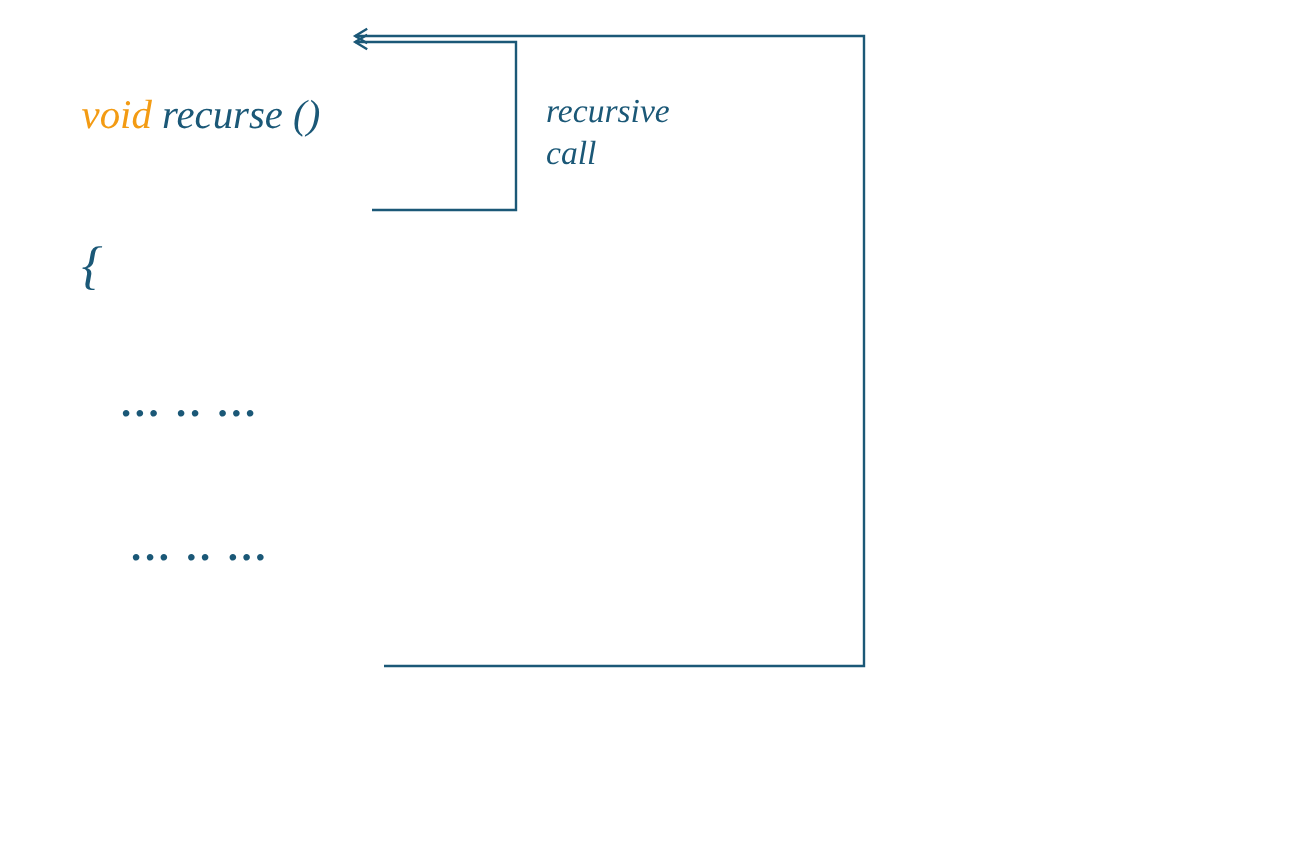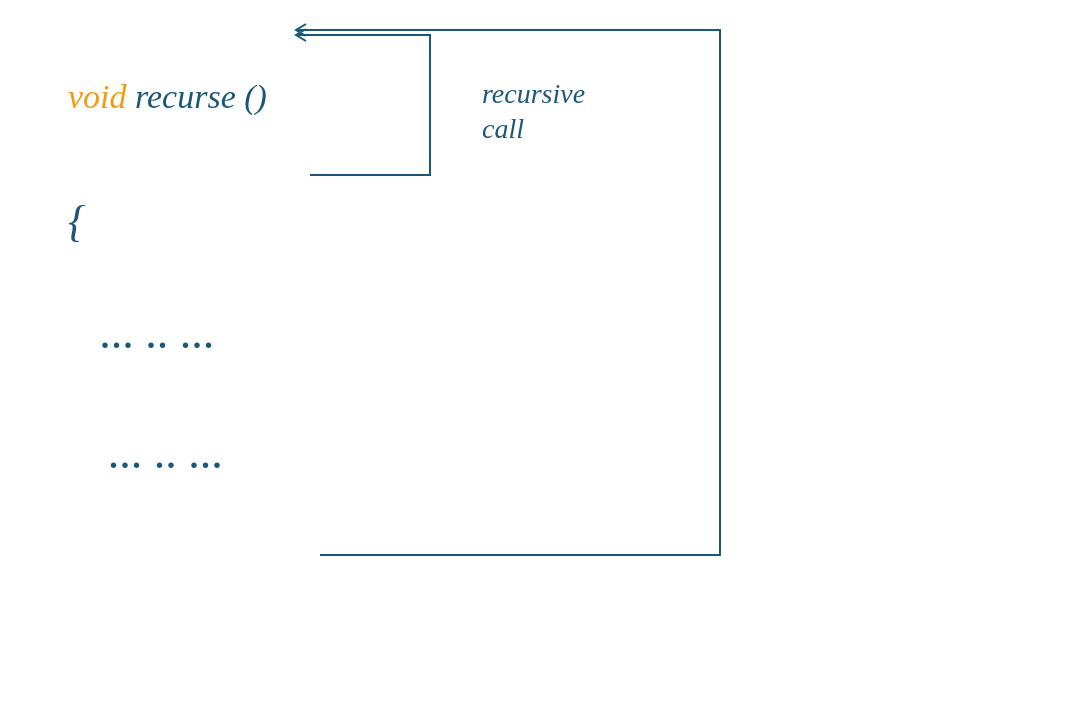--- a/index.html
+++ b/index.html
@@ -67,18 +67,18 @@
     
     
     
     
     
     
     
     
   </div>
 
-  <div class="annot" style="left:455px; top:76px;margin-left:27px;">
+  <div class="annot" style="left:455px; top:76px;">
     <span>recursive</span><br>
     <span>call</span>
   </div>
 
 </div>
 
 </body></html>

